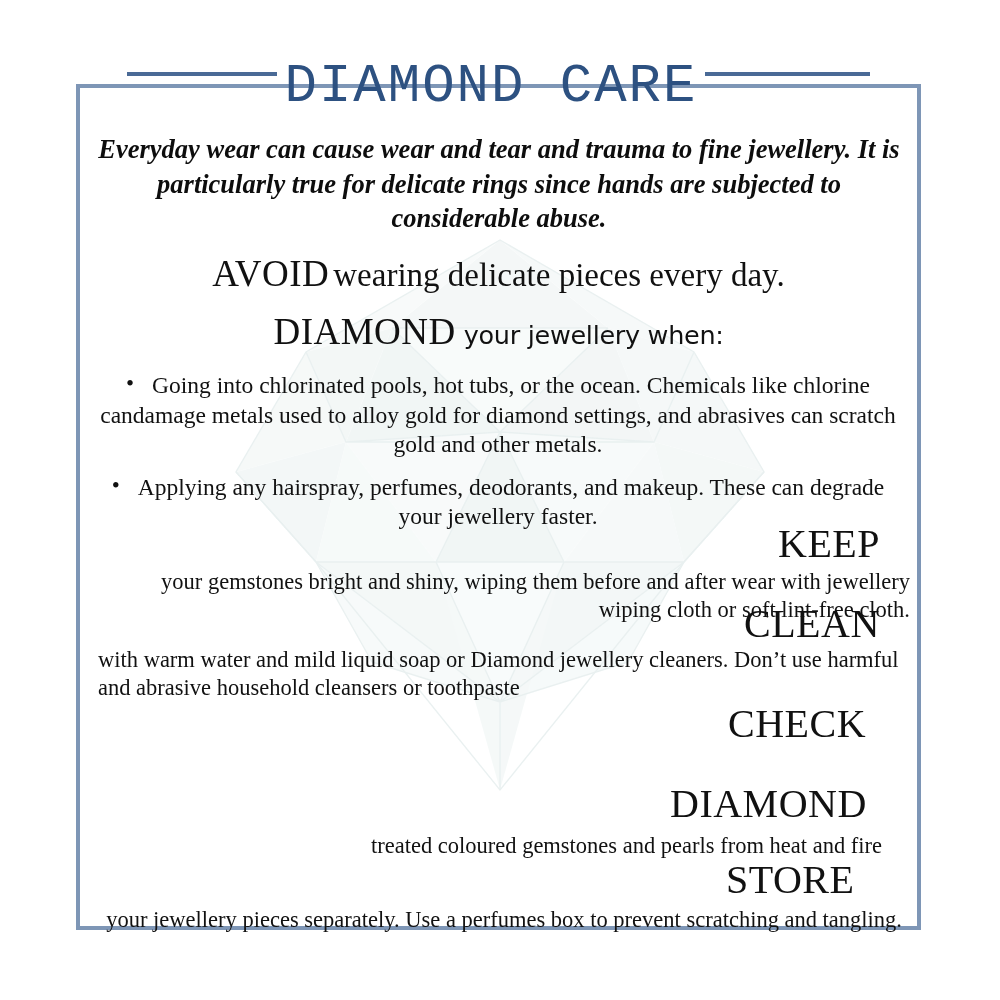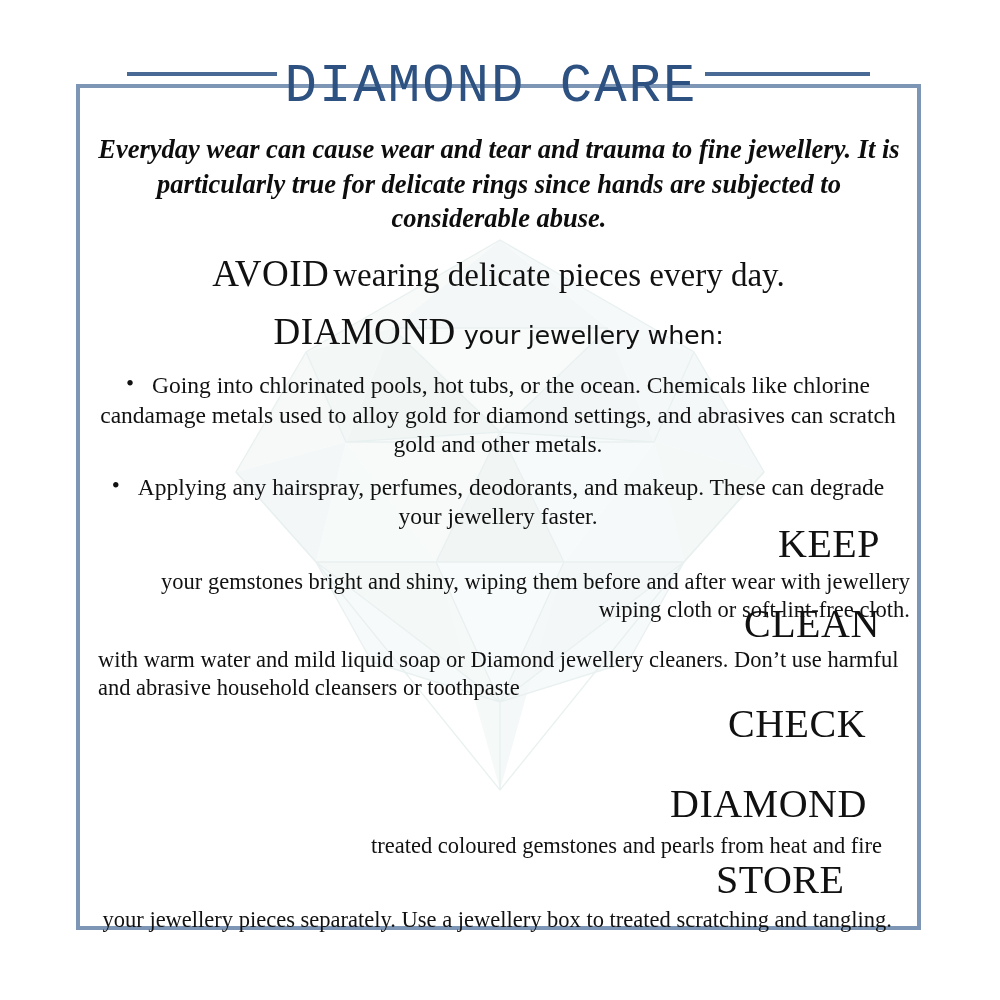--- a/index.html
+++ b/index.html
@@ -197,21 +197,21 @@
   #sec-clean .sec-body { text-align: left; padding-top: 2px; margin-left: 16px; }
 
   #sec-check   { left: 24px;   top: 620px;  width: 800px; }
   #sec-check .kw-big { width: 172px; }
   #sec-check .sec-body { padding-top: 12px; padding-left: 10px; }
 
   #sec-protect { left: 6px;   top: 700px;  width: 800px; }
   #sec-protect .kw-big { width: 212px; }
   #sec-protect .sec-body { padding-top: 8px; padding-left: 8px; }
 
-  #sec-store   { left: 6px;   top: 776px;  width: 810px; }
+  #sec-store   { left: 16px;   top: 776px;  width: 810px; }
   #sec-store .kw-big { width: 176px; }
   #sec-store .sec-body { padding-top: 6px; padding-left: 10px; }
 </style>
 </head>
 <body>
 
 <div class="poster">
 
   <div class="watermark">
     <svg viewBox="0 0 608 566" xmlns="http://www.w3.org/2000/svg">
@@ -303,17 +303,17 @@
       <div class="kw-big">CHECK</div>
     </div>
 
     <div class="section" id="sec-protect">
       <div class="kw-big">DIAMOND</div>
       <div class="sec-body">treated coloured gemstones and pearls from heat and fire</div>
     </div>
 
     <div class="section" id="sec-store">
       <div class="kw-big">STORE</div>
-      <div class="sec-body">your jewellery pieces separately. Use a jewellery box to treated scratching and tangling.</div>
+      <div class="sec-body">your jewellery pieces separately. Use a perfumes box to prevent scratching and tangling.</div>
     </div>
 
   </div>
 </div>
 
 </body></html>

